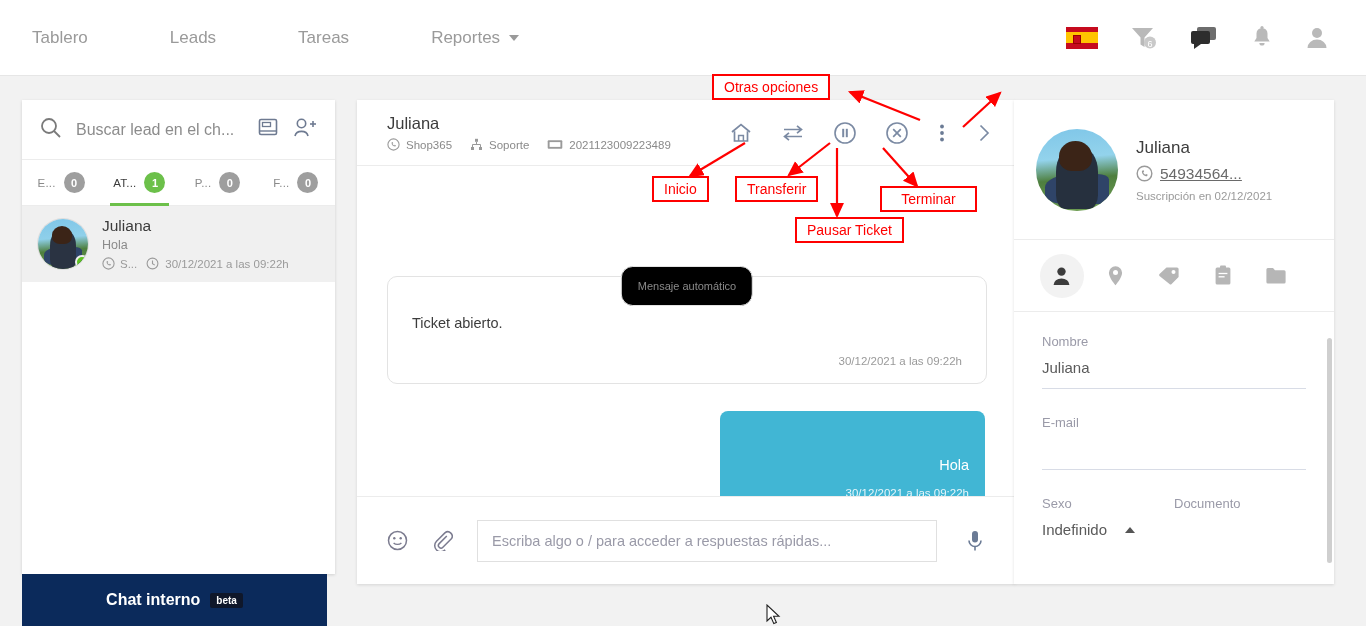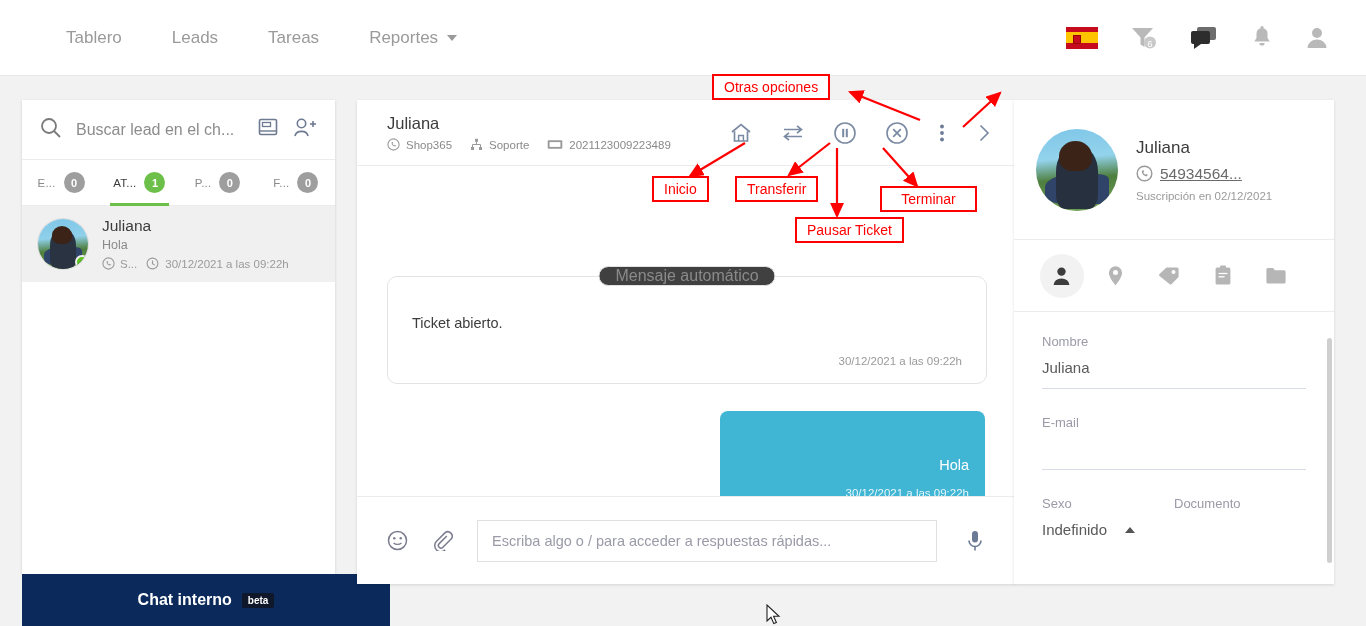--- a/index.html
+++ b/index.html
@@ -24,21 +24,21 @@
   .logo-bag {
     position: absolute; left: 40px; top: -5px; width: 22px; height: 26px;
     border: 3px solid #7ac943; border-radius: 2px; background: #fff;
   }
   .logo-bag:before {
     content: ""; position: absolute; left: 4px; top: -8px; width: 8px; height: 9px;
     border: 2px solid #5a6fc0; border-bottom: none; border-radius: 5px 5px 0 0;
   }
   .logo-tag { font-size: 8.5px; color: #4a5a9c; font-style: italic; margin-top: 2px; letter-spacing: .2px; }
 
-  .nav-items { display: flex; align-items: center; margin-left: 66px; }
+  .nav-items { display: flex; align-items: center; margin-left: 32px; gap: 32px; }
   .nav-item {
     font-size: 17px; color: #9a9a9a; margin-right: 50px; cursor: pointer;
     display: flex; align-items: center;
   }
   .caret-down {
     display: inline-block; margin-left: 9px;
     border-left: 5px solid transparent; border-right: 5px solid transparent;
     border-top: 6px solid #9a9a9a;
   }
   .nav-right { margin-left: auto; display: flex; align-items: center; margin-right: 38px; }
@@ -104,21 +104,21 @@
     position: absolute; right: -1px; bottom: 0px; width: 14px; height: 14px; border-radius: 50%;
     background: #5ec322; border: 2px solid #f0f0f0;
   }
   .lead-meta { margin-left: 14px; }
   .lead-name { font-size: 15.5px; color: #3c3c3c; }
   .lead-msg { font-size: 12.5px; color: #8a8a8a; margin-top: 3px; }
   .lead-sub { font-size: 11.5px; color: #9a9a9a; margin-top: 5px; display: flex; align-items: center; }
   .lead-sub .sep { width: 9px; display: inline-block; }
 
   .chat-interno {
-    position: absolute; left: 22px; top: 574px; width: 368px; height: 52px;
+    position: absolute; left: 22px; top: 574px; width: 305px; height: 52px;
     background: #0b2a5b; display: flex; align-items: center; justify-content: center;
     cursor: pointer;
   }
   .ci-label { color: #fff; font-size: 16px; font-weight: bold; }
   .ci-beta {
     background: #0f172a; color: #fff; font-size: 10px; font-weight: bold;
     padding: 2px 6px; margin-left: 10px; border-radius: 2px;
   }
 
   
@@ -139,22 +139,22 @@
   .ch-act { margin-left: 28px; cursor: pointer; display: flex; align-items: center; }
 
   .chat-body { flex: 1; position: relative; background: #fff; overflow: hidden; }
   .msg-sys-wrap { position: absolute; left: 30px; top: 110px; width: 600px; }
   .sys-card {
     border: 1px solid #e3e3e3; border-radius: 10px; padding: 22px 24px 16px;
     position: relative; min-height: 98px;
   }
   .sys-pill {
     position: absolute; top: -11px; left: 50%; transform: translateX(-50%);
-    background: #404040; border: 1px solid #e3e3e3; border-radius: 12px;
-    padding: 0 16px; font-size: 16px; color: #8a8a8a; white-space: nowrap;
+    background: #000000; border: 1px solid #e3e3e3; border-radius: 12px;
+    padding: 13px 16px; font-size: 11px; color: #8a8a8a; white-space: nowrap;
   }
   .sys-text { font-size: 14.5px; color: #3c3c3c; margin-top: 16px; }
   .sys-time { font-size: 11.5px; color: #9a9a9a; text-align: right; margin-top: 24px; }
 
   .bubble-out {
     position: absolute; right: 30px; top: 245px; width: 265px;
     background: #41b6d4; border-radius: 8px; padding: 14px 16px 12px; min-height: 100px;
     display: flex; flex-direction: column; justify-content: flex-end;
   }
   .bo-text { color: #fff; font-size: 14.5px; text-align: right; }

